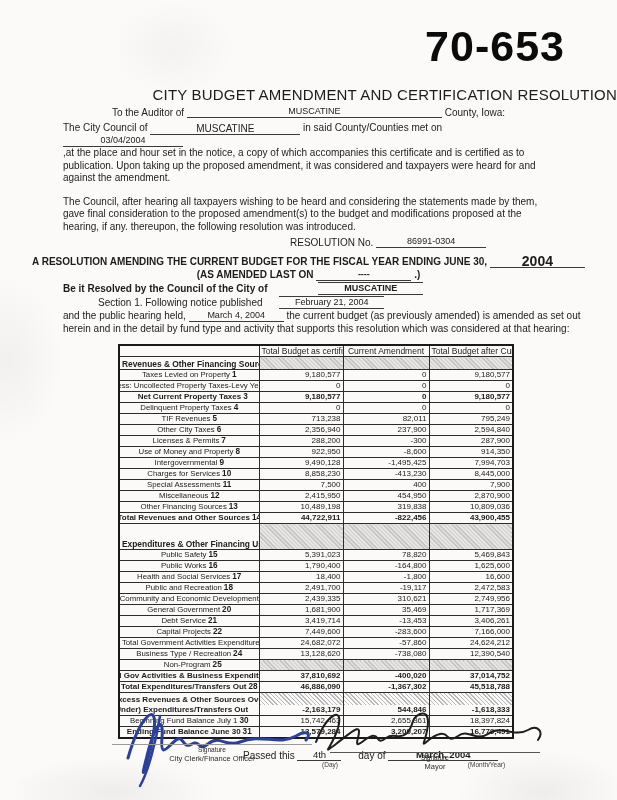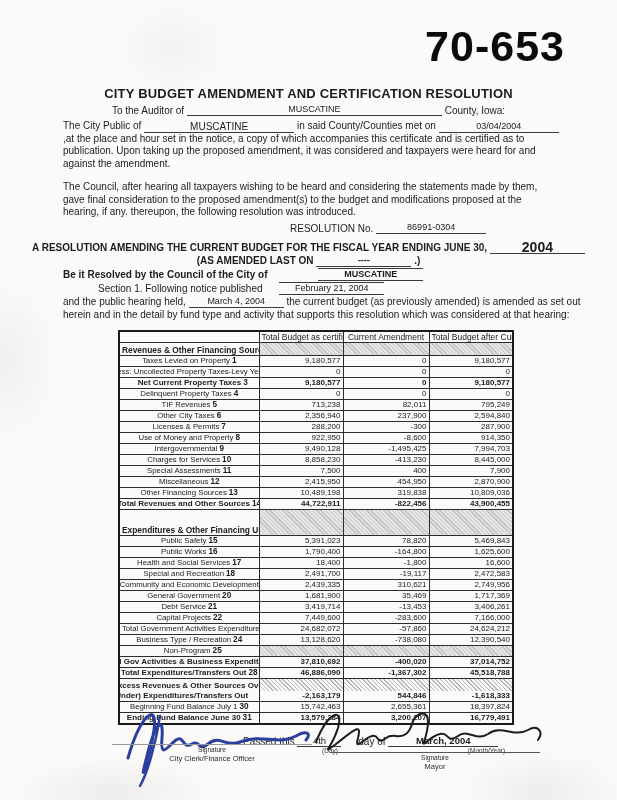--- a/index.html
+++ b/index.html
@@ -8,21 +8,21 @@
     background:
       radial-gradient(ellipse 120px 60px at 88% 99%, rgba(120,120,120,.10), transparent 70%),
       radial-gradient(ellipse 150px 50px at 18% 99%, rgba(120,120,120,.10), transparent 70%),
       radial-gradient(ellipse 80px 120px at 1% 45%, rgba(120,120,120,.08), transparent 70%),
       radial-gradient(ellipse 90px 70px at 28% 6%, rgba(120,120,120,.06), transparent 70%),
       #fbfaf8;
     font-family:"Liberation Sans", sans-serif;color:#1c1c1c;overflow:hidden;
   }
   .form-number{position:absolute;top:22px;right:52px;font-size:43px;font-weight:bold;letter-spacing:1px;color:#0b0b0b;}
   .doc{position:absolute;left:0;top:86px;width:617px;}
-  .doc-title{text-align:center;font-size:13px;font-weight:bold;letter-spacing:.2px;}
+  .doc-title{text-align:right;font-size:15px;font-weight:normal;letter-spacing:.2px;}
   .auditor-line{text-align:center;font-size:10px;margin-top:3px;}
   .blank{display:inline-block;border-bottom:1px solid #3a3a3a;text-align:center;font-size:9px;vertical-align:bottom;line-height:11px;}
   .blank.w250{width:255px;}
   .blank.w150{width:150px;font-size:10px;}
   .blank.w120{width:120px;}
   .blank.w110{width:110px;}
   .blank.w95{width:95px;}
   .blank.w70{width:70px;}
   .intro{margin:4px 58px 0 63px;font-size:10px;line-height:12.5px;}
   .intro p{margin:0;}
@@ -83,21 +83,21 @@
     <div class="doc-title">CITY BUDGET AMENDMENT AND CERTIFICATION RESOLUTION</div>
 
     <div class="auditor-line">
       <span>To the Auditor of</span>
       <span class="blank w250">MUSCATINE</span>
       <span>County, Iowa:</span>
     </div>
 
     <div class="intro">
       <p>
-        <span>The City Public of</span>
+        <span>The City Council of</span>
         <span class="blank w150">MUSCATINE</span>
         <span>in said County/Counties met on</span>
         <span class="blank w120">03/04/2004</span>
       </p>
       <p>,at the place and hour set in the notice, a copy of which accompanies this certificate and is certified as to publication. Upon taking up the proposed amendment, it was considered and taxpayers were heard for and against the amendment.</p>
       <div class="spacer8"></div>
       <p>The Council, after hearing all taxpayers wishing to be heard and considering the statements made by them, gave final consideration to the proposed amendment(s) to the budget and modifications proposed at the hearing, if any. thereupon, the following resolution was introduced.</p>
     </div>
 
     <div class="resolution-line">
@@ -339,21 +339,21 @@
                 <span class="row-num">17</span>
               </div>
             </td>
             <td class="num-cell">18,400</td>
             <td class="num-cell">-1,800</td>
             <td class="num-cell last-col">16,600</td>
           </tr>
           <tr>
             <td class="label-cell">
               <div class="lc">
-                <span class="row-label">Special and Recreation</span>
+                <span class="row-label">Public and Recreation</span>
                 <span class="row-num">18</span>
               </div>
             </td>
             <td class="num-cell">2,491,700</td>
             <td class="num-cell">-19,117</td>
             <td class="num-cell last-col">2,472,583</td>
           </tr>
           <tr>
             <td class="label-cell">
               <div class="lc">

